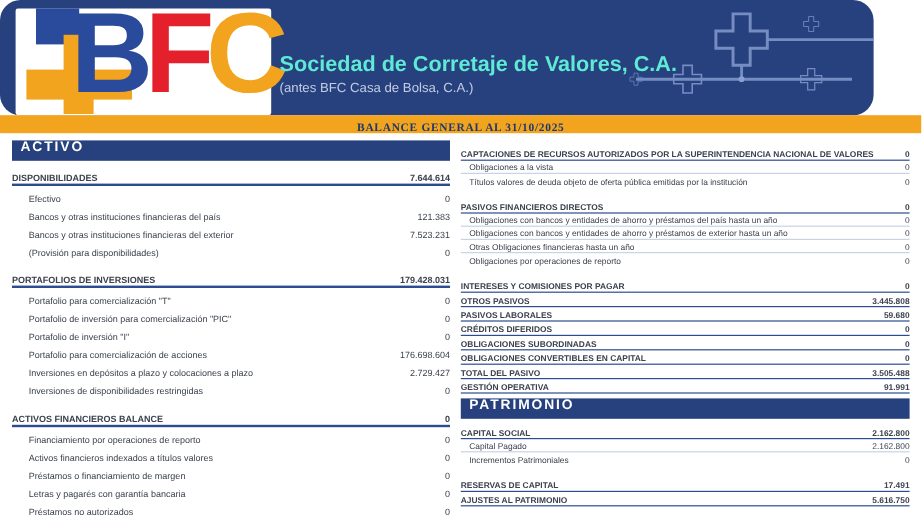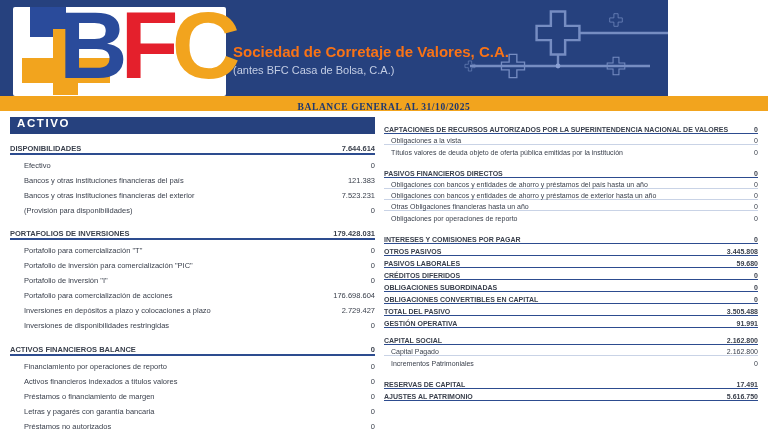--- a/index.html
+++ b/index.html
@@ -1,32 +1,32 @@
 <!DOCTYPE html>
 <html><head>
 <meta charset="utf-8">
 <style>
   html,body{margin:0;padding:0;background:#fff;}
   .page{position:relative;width:768px;height:432px;overflow:hidden;background:#fff;
         font-family:"Liberation Sans",sans-serif;}
 
   
-  .header{position:absolute;top:0;left:0;width:668px;height:96px;background:#26417E;}
+  .header{position:absolute;top:0;left:0;width:728px;height:96px;background:#26417E;border-radius:17px;}
   .crosses{position:absolute;top:0;right:0;width:210px;height:95px;}
   .logo-box{position:absolute;left:13px;top:7px;width:213px;height:89px;background:#fff;border-radius:2px;}
   .logo-bluesq{position:absolute;left:17px;top:0px;width:36px;height:30px;background:#2A4B9B;}
   .plus-h{position:absolute;left:9px;top:51px;width:88px;height:25px;background:#F2A41E;}
   .plus-v{position:absolute;left:40px;top:22px;width:25px;height:66px;background:#F2A41E;}
   .bfc-letters{position:absolute;left:46px;top:-14px;font-size:95px;font-weight:800;
                letter-spacing:-7px;line-height:104px;white-space:nowrap;}
   .bfc-letters .c-blue{color:#2A4B9B;}
   .bfc-letters .c-red{color:#E4202C;}
   .bfc-letters .c-orange{color:#F2A41E;}
   .titles{position:absolute;left:233px;top:43px;}
-  .title-main{color:#f97316;font-size:15px;font-weight:bold;}
+  .title-main{color:#5eead4;font-size:18px;font-weight:bold;}
   .title-sub{color:#C3CDE4;font-size:11px;margin-top:4px;}
 
   
   .banner{position:absolute;top:96px;left:0;width:768px;height:15px;background:#F2A41E;
           text-align:center;font-family:Liberation Serif, serif;}
   .banner span{color:#1D3870;font-size:9.5px;font-weight:bold;line-height:15px;letter-spacing:.6px;}
 
   
   .col{position:absolute;top:117px;}
   .col-left{left:10px;width:365px;}
@@ -263,20 +263,23 @@
           </div>
         </div>
         <div class="section">
           <div class="row head">
             <span class="lbl">GESTIÓN OPERATIVA</span>
             <span class="val">91.991</span>
           </div>
         </div>
       </div>
 
+    <div class="colbar patrimonio-bar">
+      <span class="bar-title">PATRIMONIO</span>
+    </div>
     <div class="rows" id="patrimonio-rows">
         <div class="section gap">
           <div class="row head">
             <span class="lbl">CAPITAL SOCIAL</span>
             <span class="val">2.162.800</span>
           </div>
           <div class="row item">
             <span class="lbl">Capital Pagado</span>
             <span class="val">2.162.800</span>
           </div>

